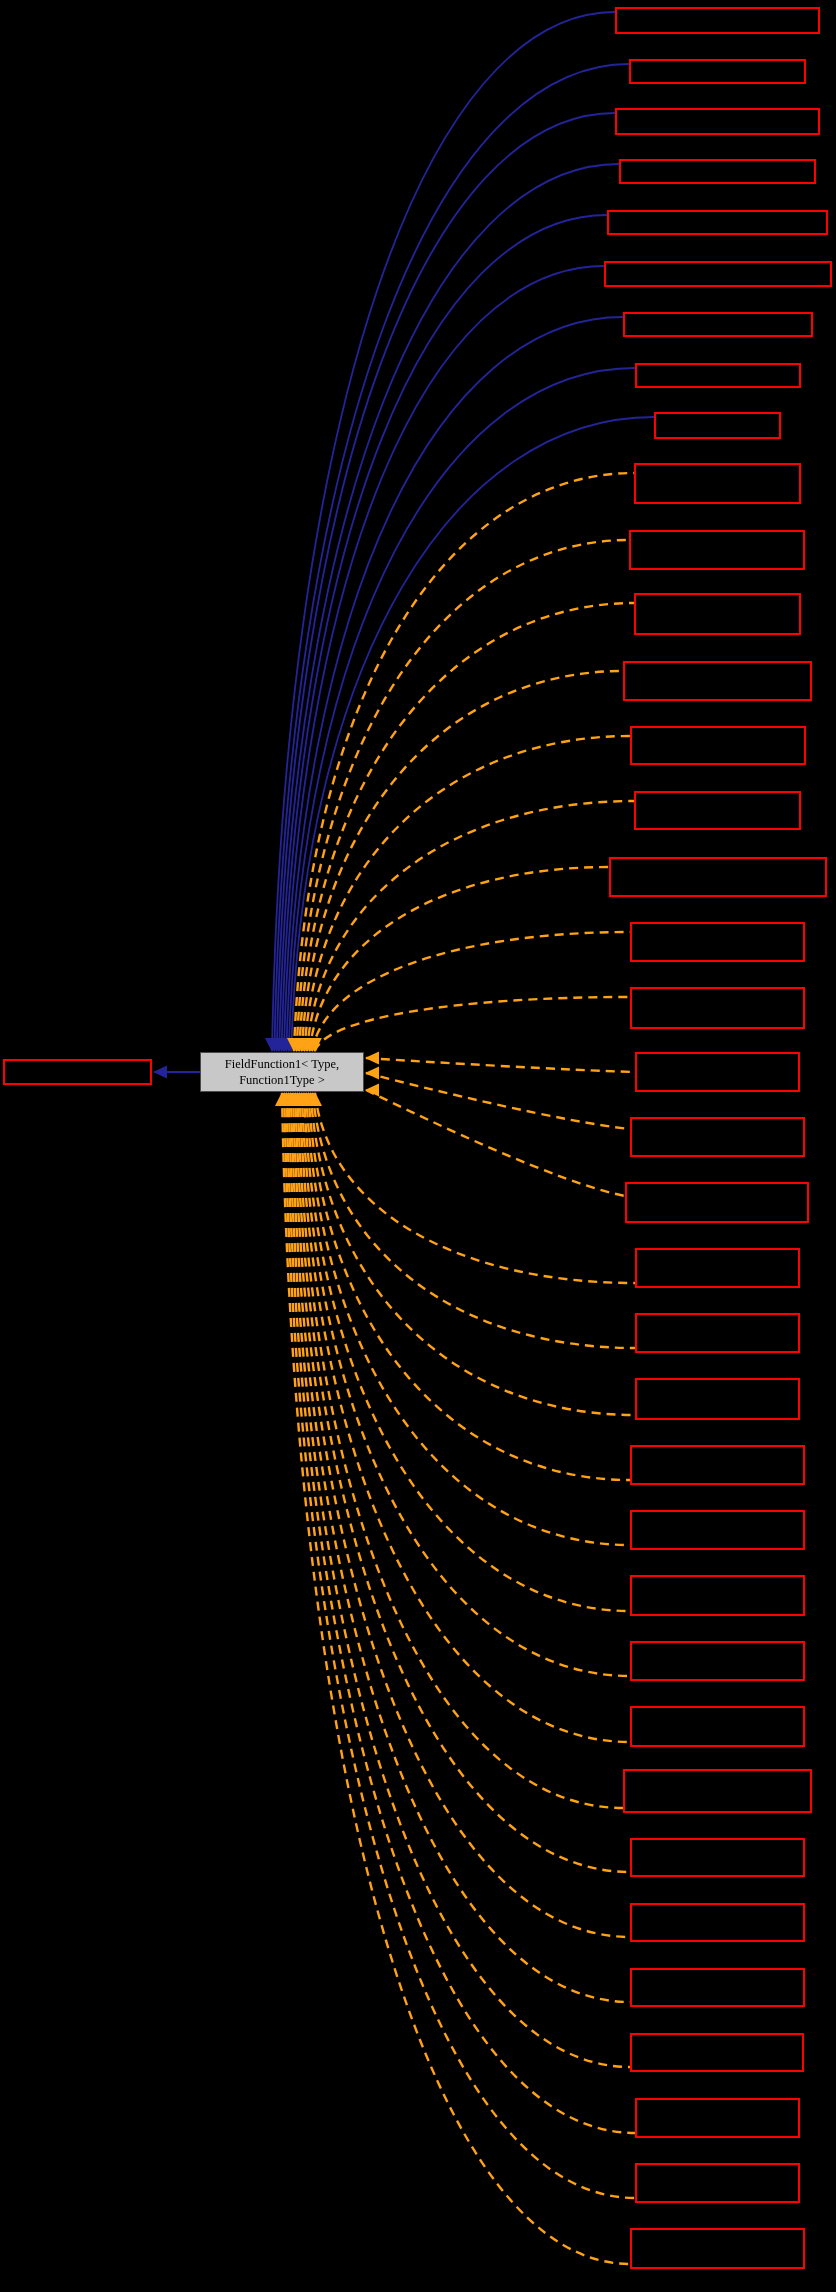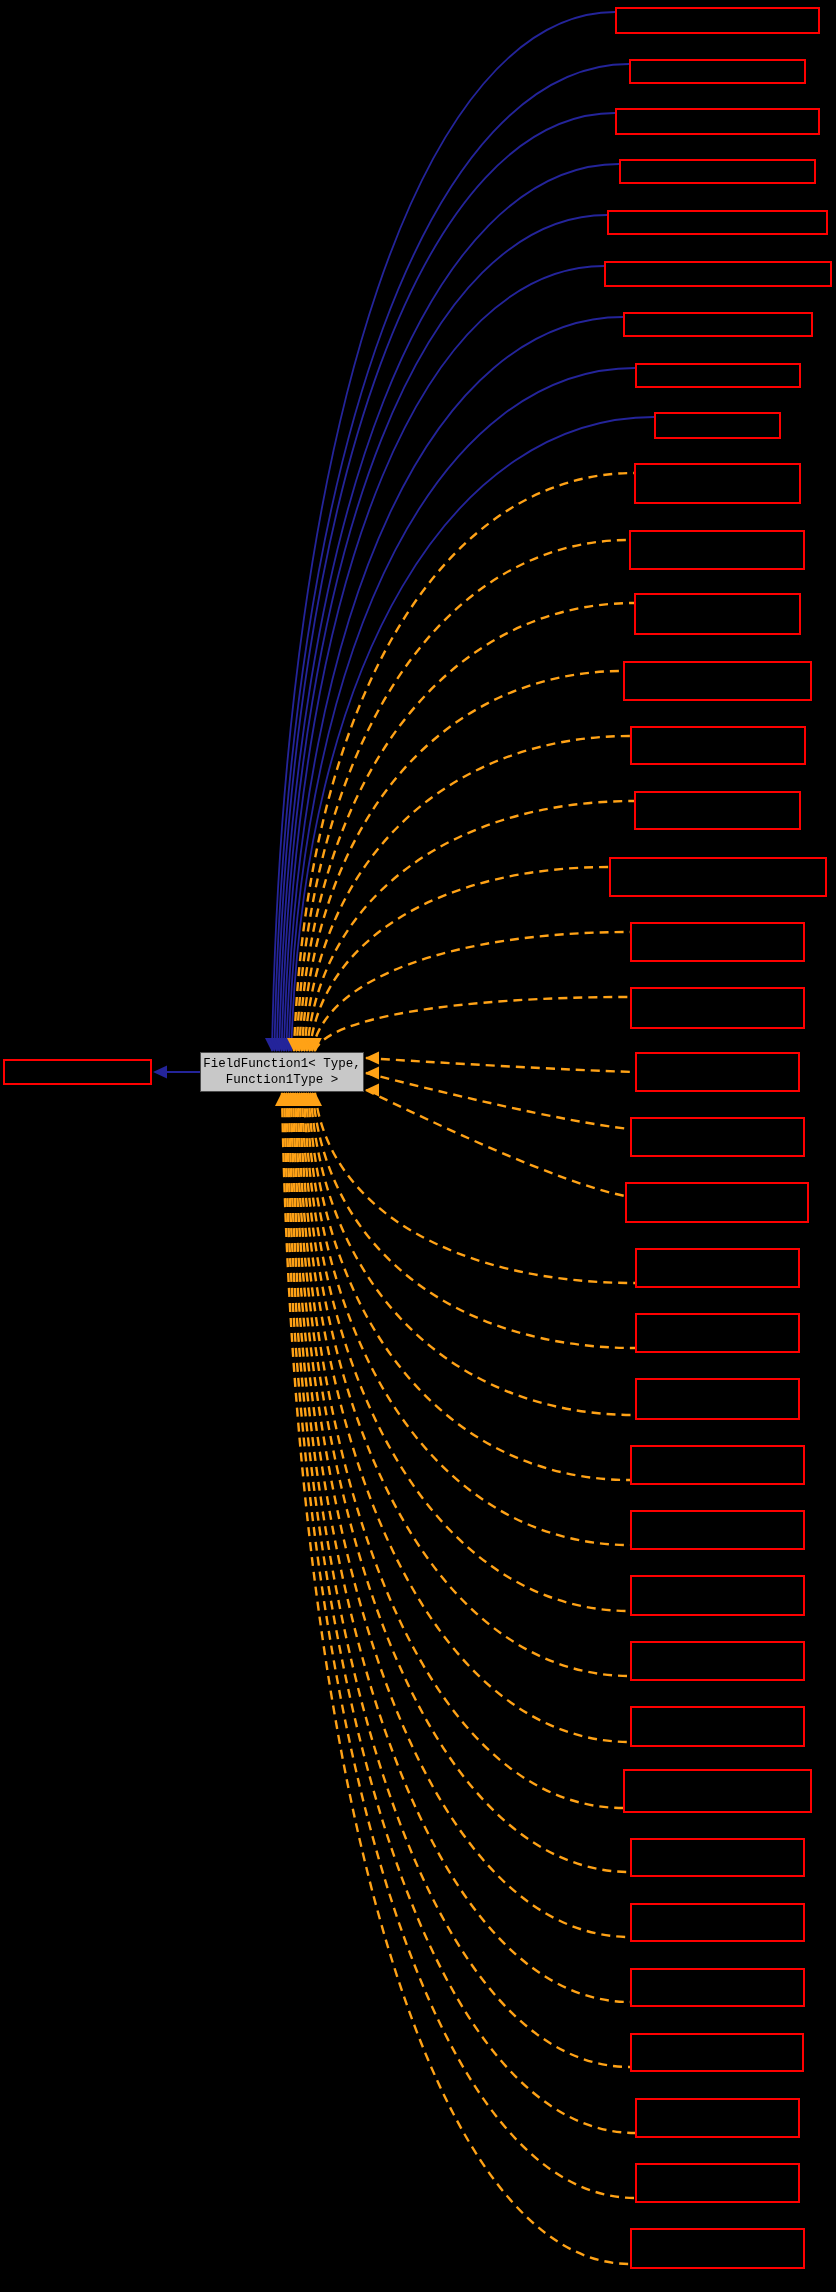--- a/index.html
+++ b/index.html
@@ -1,18 +1,18 @@
 <!DOCTYPE html>
 <html><head>
 <meta charset="utf-8">
 <style>
   html,body{margin:0;padding:0;background:#000;}
   #stage{
     position:relative;width:836px;height:2292px;overflow:hidden;
-    font-family:Liberation Mono, monospace;
+    font-family:Liberation Serif, serif;
   }
   #edge-layer{position:absolute;left:0;top:0;}
   .rbox{position:absolute;box-sizing:border-box;background:transparent;border:2.5px solid #ff0000;}
   #central-node{
     position:absolute;left:200px;top:1052px;width:164px;height:40px;
     box-sizing:border-box;border:1.8px solid #4a4a4a;background:#c8c8c8;
     display:flex;flex-direction:column;align-items:center;justify-content:center;
     font-size:12.5px;line-height:16px;color:#000;text-align:center;white-space:nowrap;
     z-index:3;
   }

